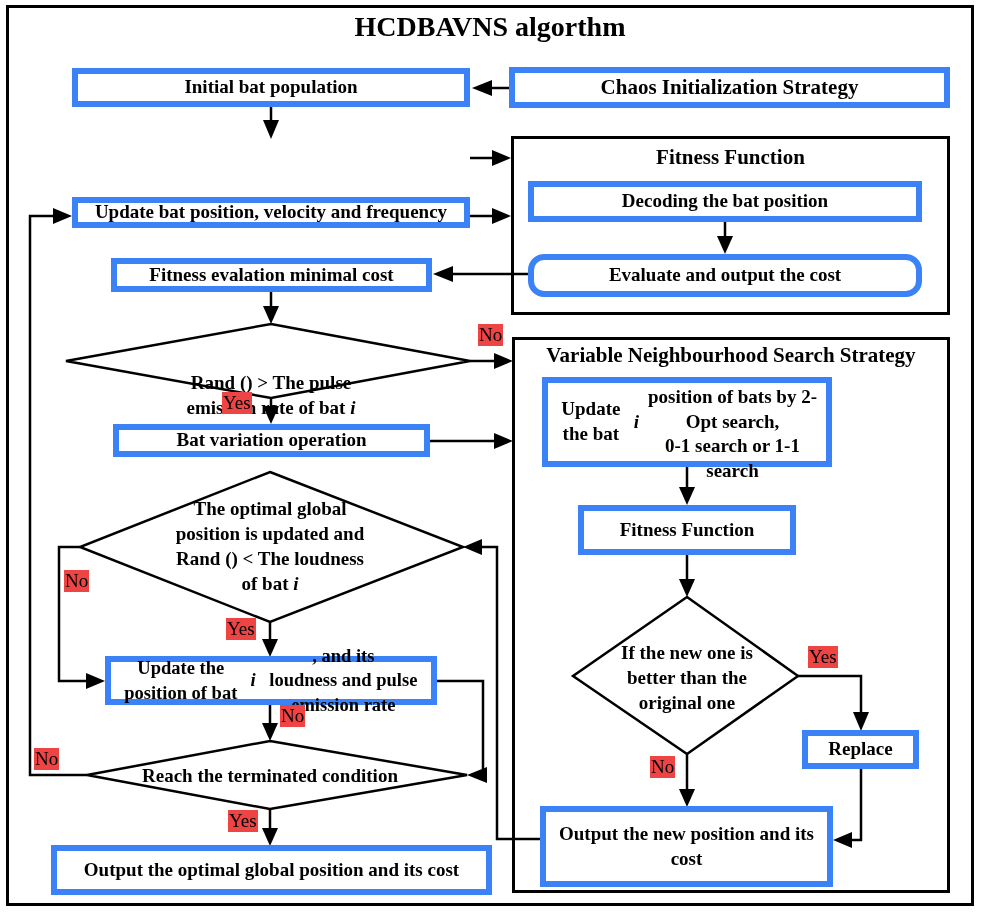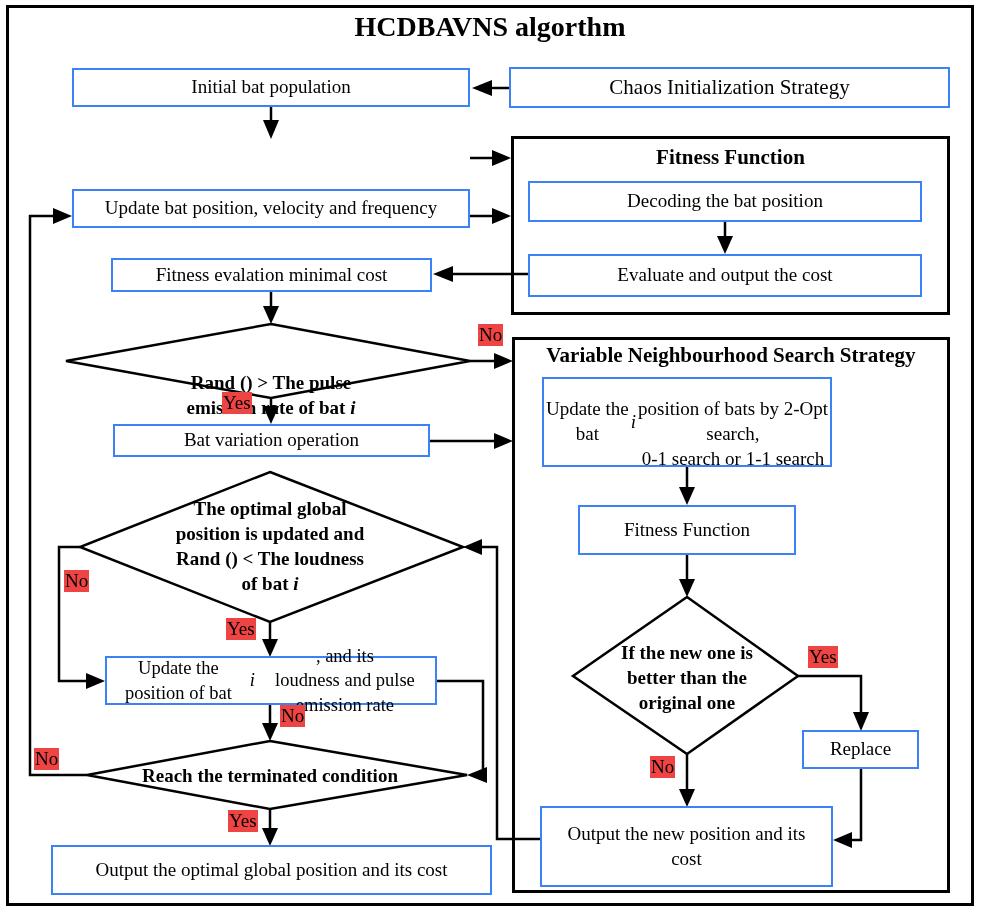--- a/index.html
+++ b/index.html
@@ -11,23 +11,23 @@
   .outer-border{
     position:absolute;left:6px;top:5px;width:968px;height:901px;
     border:3px solid #000;box-sizing:border-box;z-index:0;
   }
   .diagram-title{
     position:absolute;left:250px;top:11px;width:480px;text-align:center;
     font-size:28px;font-weight:bold;z-index:4;
   }
   svg.wires{position:absolute;left:0;top:0;z-index:2;}
   .node{
-    position:absolute;box-sizing:border-box;background:#fff;border:2px solid #3b82f6;
+    position:absolute;box-sizing:border-box;background:#fff;border:6px solid #3b82f6;
     display:flex;align-items:center;justify-content:center;text-align:center;
-    font-weight:normal;font-size:19px;line-height:1.3;z-index:3;
+    font-weight:bold;font-size:19px;line-height:1.3;z-index:3;
   }
   .nowrap{white-space:nowrap;}
   .container-box{
     position:absolute;box-sizing:border-box;background:#fff;border:3px solid #000;
     z-index:1;
   }
   .container-title{
     position:absolute;width:100%;text-align:center;font-weight:bold;
     font-size:21px;z-index:3;
   }
@@ -108,23 +108,23 @@
       <polygon points="270,657 262,639 278,639"></polygon>
       <polygon points="270,741 262,723 278,723"></polygon>
       <polygon points="467,775 487,767 487,783"></polygon>
       <polygon points="72,216 53,208 53,224"></polygon>
       <polygon points="270,846 262,828 278,828"></polygon>
     </g>
   </svg>
 
   <div class="node nowrap" style="left:72px;top:68px;width:398px;height:39px;">Initial bat population</div>
   <div class="node nowrap" style="left:509px;top:67px;width:441px;height:41px;font-size:21px;">Chaos Initialization Strategy</div>
-  <div class="node nowrap" style="left:72px;top:189px;width:398px;height:39px;">Update bat position, velocity and frequency</div>
+  <div class="node nowrap" style="left:72px;top:197px;width:398px;height:31px;">Update bat position, velocity and frequency</div>
   <div class="node nowrap" style="left:528px;top:181px;width:394px;height:41px;">Decoding the bat position</div>
-  <div class="node nowrap" style="left:528px;top:254px;width:394px;height:43px;">Evaluate and output the cost</div>
+  <div class="node nowrap" style="left:528px;top:254px;width:394px;height:43px;border-radius:16px;">Evaluate and output the cost</div>
   <div class="node nowrap" style="left:111px;top:258px;width:321px;height:34px;">Fitness evalation minimal cost</div>
   <div class="node nowrap" style="left:113px;top:424px;width:317px;height:33px;">Bat variation operation</div>
   <div class="node" style="left:542px;top:377px;width:290px;height:90px;">Update the bat <i>i</i><br>position of bats by 2-Opt search,<br>0-1 search or 1-1 search</div>
   <div class="node nowrap" style="left:578px;top:505px;width:218px;height:50px;">Fitness Function</div>
   <div class="node nowrap" style="left:802px;top:730px;width:117px;height:39px;">Replace</div>
   <div class="node" style="left:540px;top:806px;width:293px;height:81px;">Output the new position and its<br>cost</div>
   <div class="node" style="left:105px;top:656px;width:332px;height:49px;font-size:18.5px;">Update the position of bat <i>i</i> , and its<br>loudness and pulse emission rate</div>
   <div class="node nowrap" style="left:51px;top:845px;width:441px;height:50px;">Output the optimal global position and its cost</div>
 
   <div class="diamond-text" style="left:121px;top:334px;width:300px;margin-top:36px;">Rand () &gt; The pulse<br>emission rate of bat <i>i</i></div>

